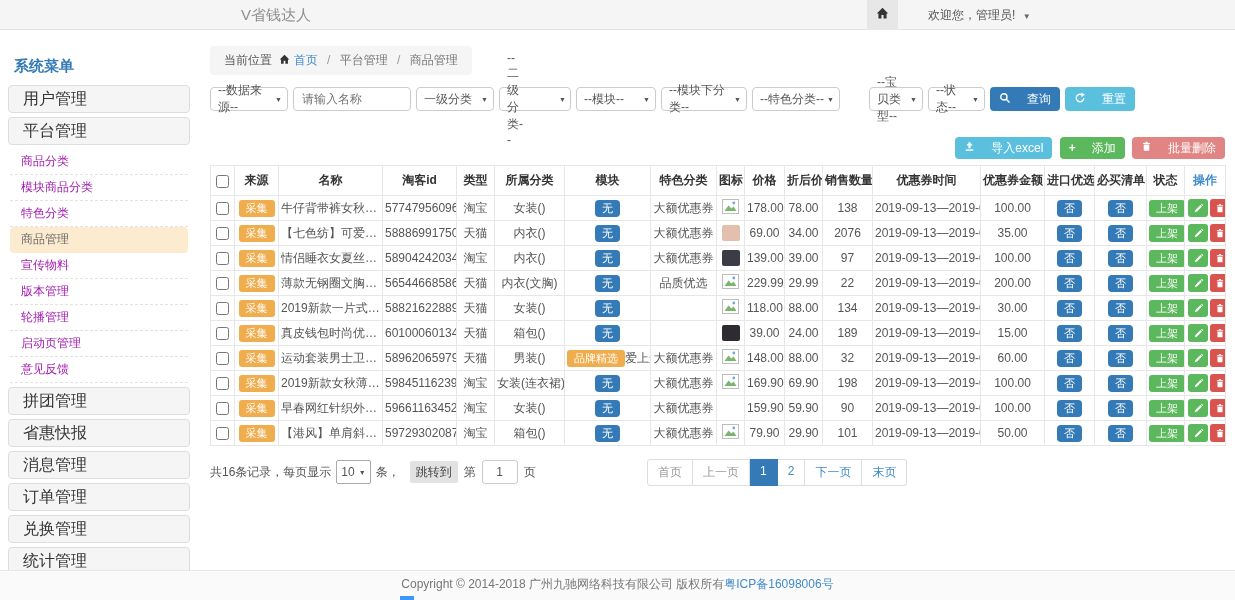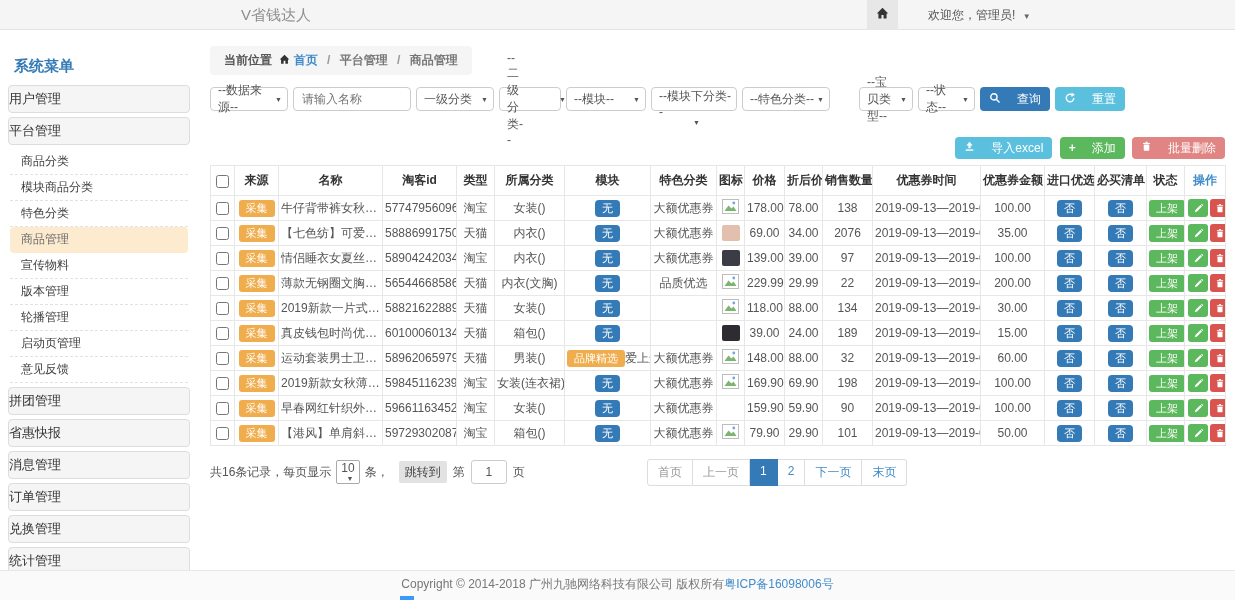--- a/index.html
+++ b/index.html
@@ -14,29 +14,29 @@
     background:#f5f5f5; border-bottom:1px solid #e3e3e3; z-index:5; }
   .brand { position:absolute; left:241px; top:0; line-height:30px; font-size:15px; color:#8e8e8e; }
   .home-btn { position:absolute; left:867px; top:0; width:31px; height:30px; background:#e7e7e7;
     display:flex; align-items:center; justify-content:center; cursor:pointer; }
   .welcome { position:absolute; left:928px; top:0; line-height:30px; color:#555; cursor:pointer; }
   .welcome .caret { font-size:8px; color:#666; margin-left:4px; }
   
   .sidebar { position:absolute; left:8px; top:52px; width:182px; z-index:1; }
   .sidebar-title { color:#337ab7; font-weight:bold; font-size:15px; padding:5px 4px 9px 6px; }
   .panel-item { height:28px; line-height:26px; background:#f5f5f5; border:1px solid #ddd;
-    border-radius:4px; margin-bottom:4px; font-size:13px; color:#333; cursor:pointer; }
+    border-radius:4px; margin-bottom:4px; padding-left:14px; font-size:16px; color:#333; cursor:pointer; }
   .panel-body { margin:2px 0 4px 0; padding:0 2px; }
-  .sub-link { height:26px; line-height:25px; padding-left:11px; color:#404040; font-size:12px;
+  .sub-link { height:26px; line-height:25px; padding-left:11px; color:#a21caf; font-size:12px;
     border-bottom:1px dashed #e2e2e2; cursor:pointer; }
   .sub-link.active { background:#fdebd0; border-radius:4px; color:#6b6b6b; border-bottom-color:transparent; }
   
   .main { position:absolute; left:210px; top:46px; width:1015px; z-index:1; }
   .breadcrumb { display:inline-block; background:#f5f5f5; border-radius:4px; padding:6px 14px;
-    color:#777;font-weight:bold; }
+    color:#777; }
   .breadcrumb .sep { margin:0 6px; color:#999; }
   .breadcrumb .home-link { color:#428bca; cursor:pointer; }
   .breadcrumb .loc { color:#555; margin-right:4px; }
   .filters { margin-top:12px; display:flex; gap:5px; align-items:center; }
   .fselect { border:1px solid #ccc; border-radius:4px; height:24px; background:#fff;
     display:flex; align-items:center; justify-content:space-between; padding:0 5px 0 7px;
     color:#555; cursor:pointer; flex:none; }
   .fselect .caret { font-size:7px; color:#555; margin-left:3px; }
   .finput { border:1px solid #ccc; border-radius:4px; height:24px; width:118px; padding:0 8px;
     font-size:12px; color:#555; font-family:inherit; }
@@ -61,21 +61,21 @@
   .b-green  { background:#5cb85c; }
   .op-btn { display:inline-flex; width:20px; height:18px; border-radius:3px; align-items:center;
     justify-content:center; cursor:pointer; vertical-align:middle; margin:0 1px; }
   .op-edit { background:#5cb85c; }
   .op-del  { background:#d9534f; }
   .thumb { display:inline-block; width:18px; height:16px; vertical-align:middle; border-radius:2px; }
   input[type=checkbox] { width:13px; height:13px; margin:0; vertical-align:middle; }
   
   .pager { margin-top:13px; position:relative; height:26px; display:flex; align-items:center; color:#555; }
   .pp-select { border:1px solid #aaa; border-radius:2px; height:24px; background:#fff;
-    display:inline-flex; align-items:center; padding:0 4px; margin:0 5px; cursor:pointer;flex-direction:column; }
+    display:inline-flex; align-items:center; padding:0 4px; margin:0 5px; cursor:pointer; }
   .pp-select .caret { font-size:7px; margin-left:4px; }
   .jump-btn { background:#e2e2e2; border:none; border-radius:2px; height:22px; padding:0 6px;
     margin:0 6px 0 10px; font-size:12px; color:#444; cursor:pointer; font-family:inherit; }
   .jump-input { width:36px; height:24px; border:1px solid #ccc; border-radius:3px; text-align:center;
     margin:0 6px; font-family:inherit; font-size:12px; color:#555; }
   .page-group { position:absolute; left:437px; top:0; display:flex; }
   .page-btn { min-width:20px; padding:4px 10px; border:1px solid #ddd; border-left-width:0;
     background:#fff; color:#428bca; cursor:pointer; text-align:center; }
   .page-btn:first-child { border-left-width:1px; border-radius:3px 0 0 3px; }
   .page-btn:last-child { border-radius:0 3px 3px 0; }
@@ -150,27 +150,27 @@
   <div class="filters" id="filters">
 
     <div class="fselect" style="width: 78px;">
         <span>--数据来源--</span>
         <span class="caret">▼</span>
       </div>
     <input class="finput" placeholder="请输入名称" style="">
     <span id="f-slot-rest" style="display:contents"><div class="fselect" style="width: 78px;">
           <span>一级分类</span>
           <span class="caret">▼</span>
-        </div><div class="fselect" style="width: 62px; gap: 33px;">
+        </div><div class="fselect" style="width: 72px; gap: 33px;">
           <span>--二级分类--</span>
           <span class="caret">▼</span>
         </div><div class="fselect" style="width: 80px;">
           <span>--模块--</span>
           <span class="caret">▼</span>
-        </div><div class="fselect" style="width: 86px; flex-direction: column;">
+        </div><div class="fselect" style="width: 86px;">
           <span>--模块下分类--</span>
           <span class="caret">▼</span>
         </div><div class="fselect" style="width: 88px; justify-content: flex-end;">
           <span>--特色分类--</span>
           <span class="caret">▼</span>
         </div><div class="fselect" style="width: 54px; margin-left: 24px;">
           <span>--宝贝类型--</span>
           <span class="caret">▼</span>
         </div><div class="fselect" style="width: 57px;">
           <span>--状态--</span>

